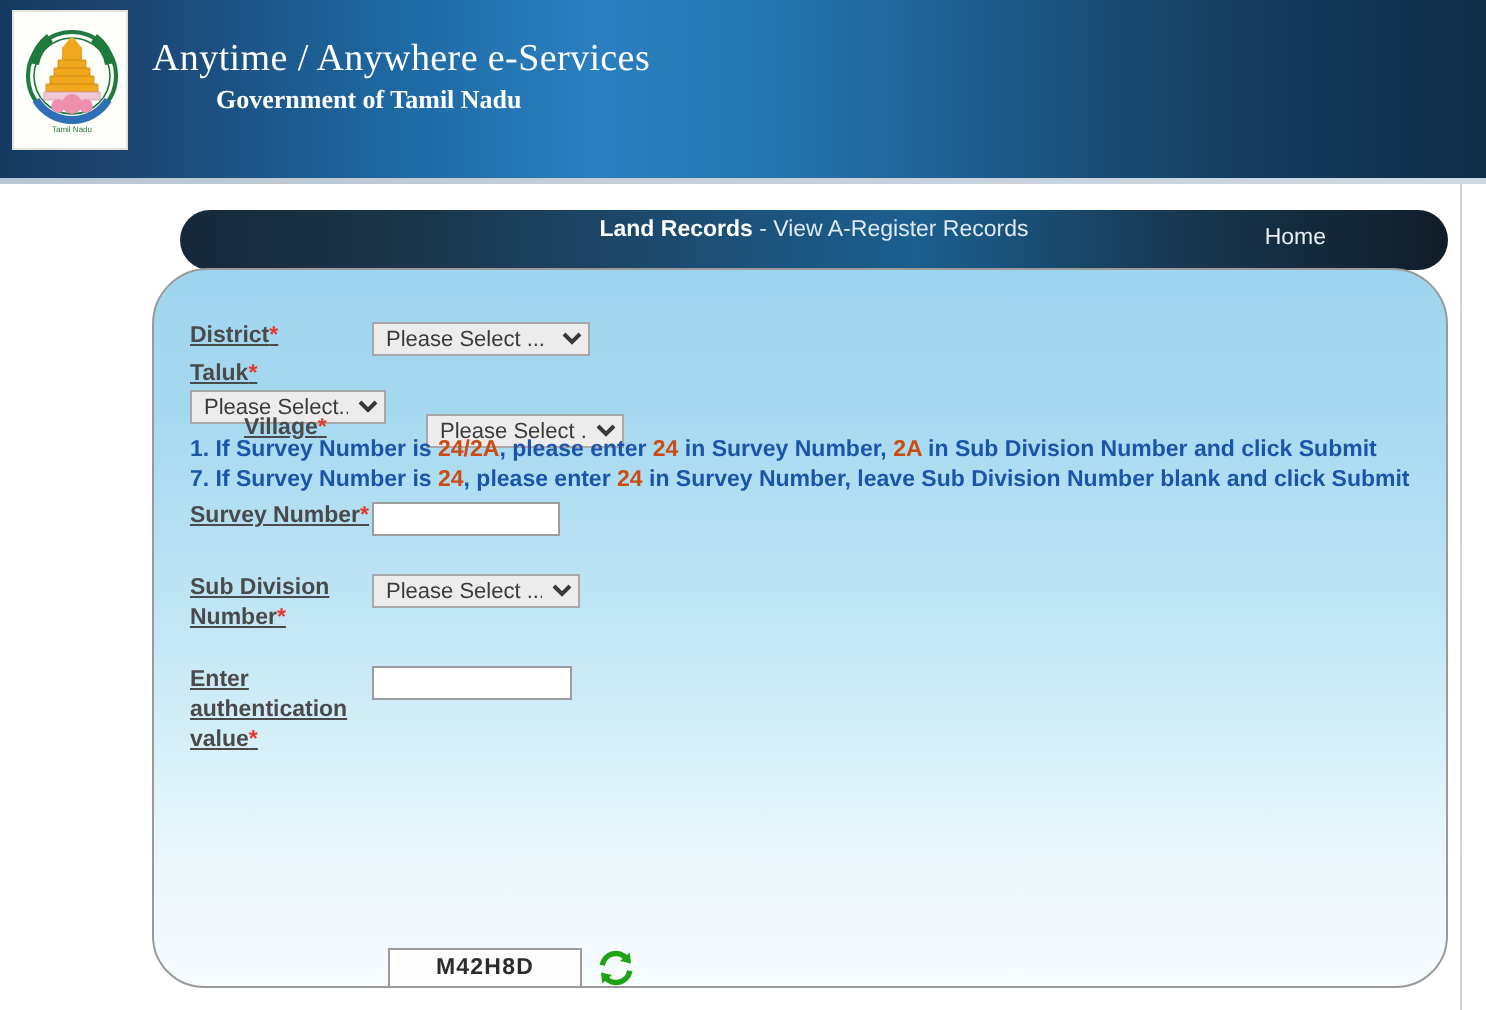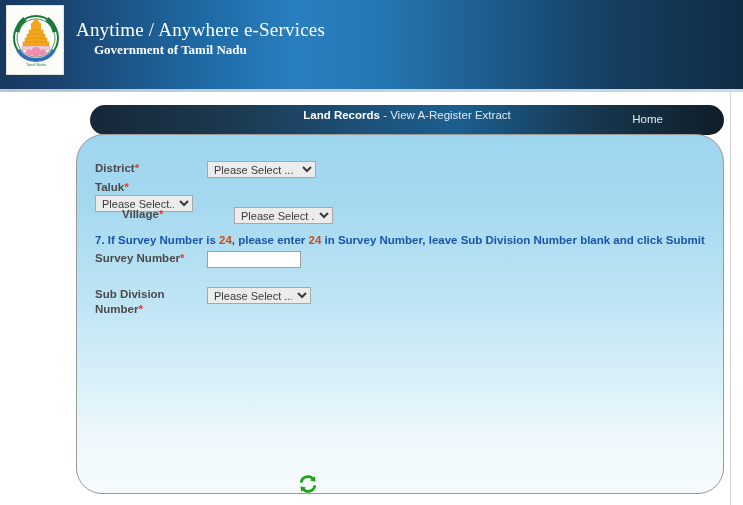--- a/index.html
+++ b/index.html
@@ -45,21 +45,21 @@
     letter-spacing: 0.2px;
     white-space: nowrap;
   }
   #header-sub1 {
     font-size: 13px; line-height: 18px;
     margin-left: 14px; font-weight: bold;
     white-space: nowrap;
   }
   #header-sub2 {
     font-size: 13px; line-height: 18px;
-    margin-left: 18px; font-weight: bold;
+    margin-left: 32px; font-weight: bold;
     white-space: nowrap;
   }
 
   
   #page-body {
     position: absolute; left: 0; top: 92px;
     width: 743px; height: 413px;
     background: #ffffff;
   }
   #scroll-track {
@@ -109,21 +109,22 @@
   .frow {
     position: absolute;
     display: flex;
     align-items: flex-start;
   }
   .flabel {
     font-size: 11.5px;
     font-weight: bold;
     color: #4a4a4a;
     line-height: 15px;
-    width: 112px;
+    width: 91px;
+    text-decoration: underline;
   }
   .req { color: #e8372b; font-weight: bold; }
 
   select.ddl {
     font-family: "Liberation Sans", sans-serif;
     font-size: 11px;
     color: #3a3a3a;
     background: #ececec;
     border: 1px solid #a8a8a8;
     height: 17px;
@@ -205,21 +206,21 @@
     <div id="header-title-main">Anytime / Anywhere e-Services</div>
     <div id="header-sub2">Government of Tamil Nadu</div>
   </div>
 </div>
 <div id="header-bottom-line"></div>
 
 <div id="page-body">
 
   <div id="title-bar">
     <div id="title-bar-text">
-      <b>Land Records</b><span> - View A-Register Extract</span>
+      <b>Land Records</b><span> - View A-Register Records</span>
     </div>
   </div>
   <a id="home-link" href="#">Home</a>
 
   <div id="content-panel">
 
     <div class="frow" style="left:18px; top:26px;">
       <div class="flabel"><span>District</span><span class="req">*</span></div>
       <select class="ddl" id="ddl-district">
         <option>Please Select ...</option>
@@ -233,36 +234,42 @@
       </select>
     </div>
 
     <div class="frow" style="left:18px; top:72px;margin-left:27px;">
       <div class="flabel"><span>Village</span><span class="req">*</span></div>
       <select class="ddl" id="ddl-village">
         <option>Please Select ...</option>
       </select>
     </div>
 
+    <div class="note" style="left:18px; top:84px;"><span>1. If Survey Number is </span><span class="hl">24/2A</span><span>, please enter </span><span class="hl">24</span><span> in Survey Number, </span><span class="hl">2A</span><span> in Sub Division Number and click Submit</span></div>
 
     <div class="note" style="left:18px; top:99px;"><span>7. If Survey Number is </span><span class="hl">24</span><span>, please enter </span><span class="hl">24</span><span> in Survey Number, leave Sub Division Number blank and click Submit</span></div>
 
     <div class="frow" style="left:18px; top:116px;">
       <div class="flabel"><span>Survey Number</span><span class="req">*</span></div>
       <input class="txt" id="txt-survey" type="text" value="" style="">
     </div>
 
     <div class="frow" style="left:18px; top:152px;">
       <div class="flabel"><span>Sub Division Number</span><span class="req">*</span></div>
       <select class="ddl" id="ddl-subdiv">
         <option>Please Select ...</option>
       </select>
     </div>
 
-
+    <div class="frow" style="left:18px; top:198px;">
+      <div class="flabel"><span>Enter authentication value</span><span class="req">*</span></div>
+      <input class="txt" id="txt-auth" type="text" value="" style="">
+    </div>
+
+    <div id="captcha-box">M42H8D</div>
 
     <svg id="refresh-icon" viewBox="0 0 24 24" xmlns="http://www.w3.org/2000/svg">
       <path d="M4.5 10.5 A7.5 7.5 0 0 1 18 7.2" fill="none" stroke="#1fa314" stroke-width="3"></path>
       <polygon points="19.5,3.5 20.2,9.6 14.2,8.2" fill="#1fa314"></polygon>
       <path d="M19.5 13.5 A7.5 7.5 0 0 1 6 16.8" fill="none" stroke="#1fa314" stroke-width="3"></path>
       <polygon points="4.5,20.5 3.8,14.4 9.8,15.8" fill="#1fa314"></polygon>
     </svg>
 
   </div>
 

